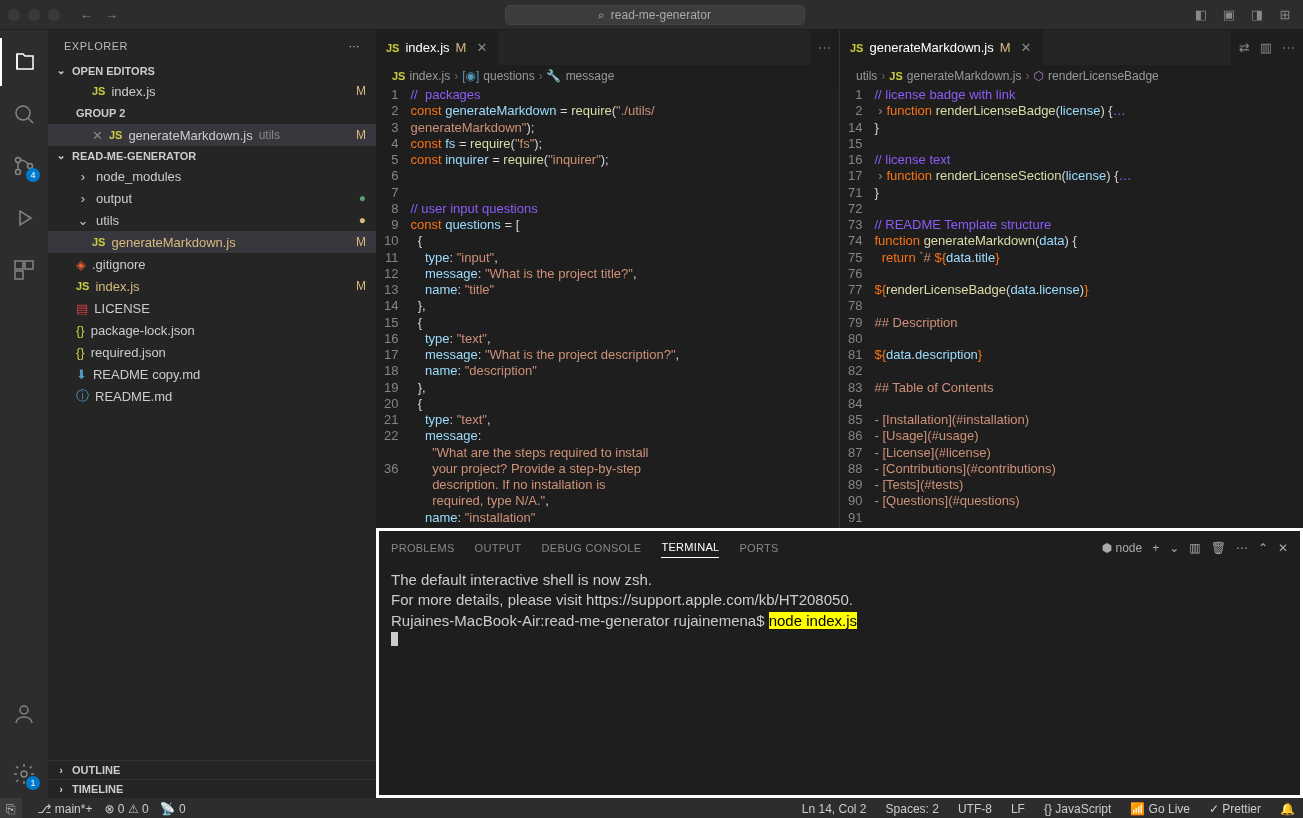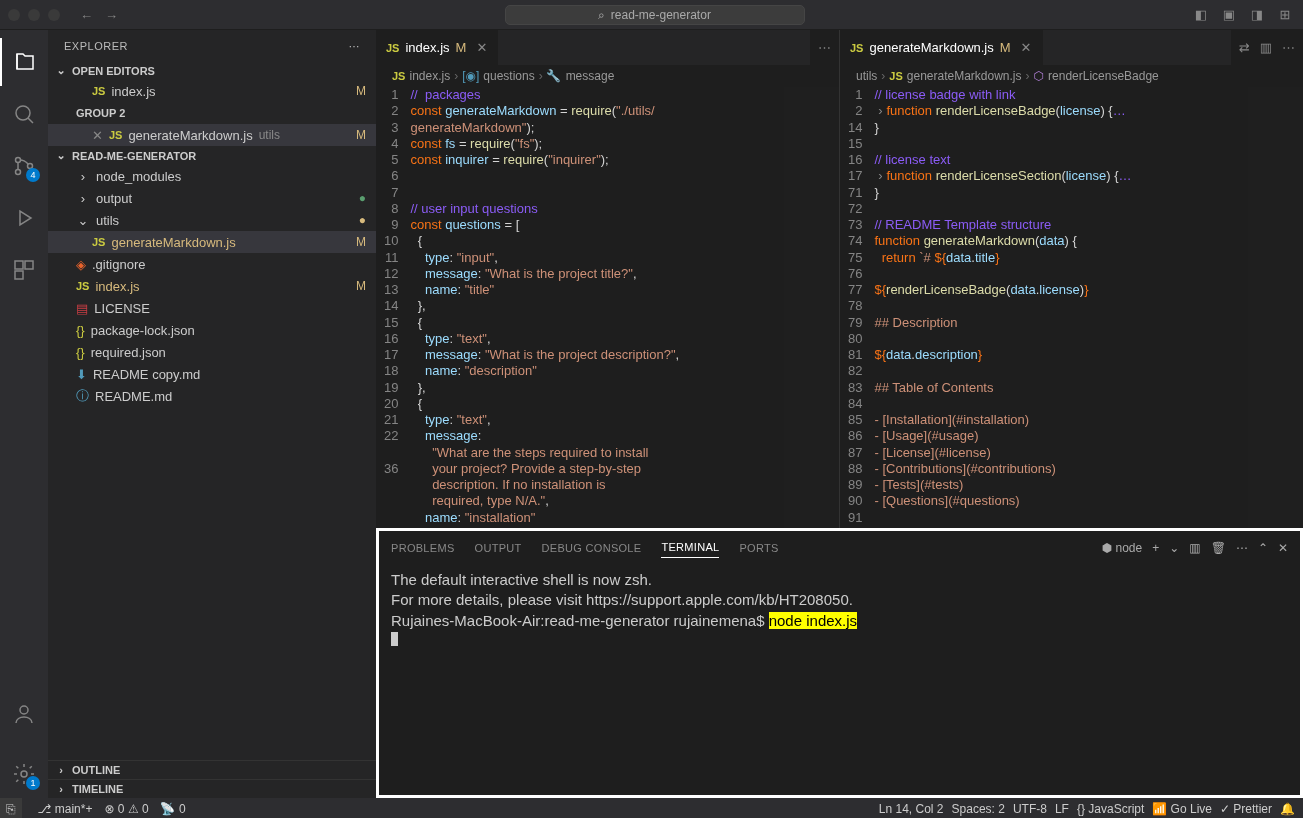--- a/index.html
+++ b/index.html
@@ -53,21 +53,21 @@
 .c-com{color:#8b5cf6}.c-kw{color:#f97316}.c-var{color:#9cdcfe}.c-fn{color:#dcdcaa}.c-str{color:#ce9178}.c-prop{color:#9cdcfe}
 .panel{height:270px;background:#1e1e1e;border:3px solid #ffffff;display:flex;flex-direction:column}
 .panel-tabs{display:flex;padding:6px 12px 0;gap:20px;align-items:center}
 .panel-tab{font-size:11px;color:#888;padding:4px 0;cursor:pointer;letter-spacing:0.3px}
 .panel-tab.active{color:#fff;border-bottom:1px solid #fff}
 .panel-actions{margin-left:auto;display:flex;gap:10px;color:#aaa;align-items:center;font-size:12px}
 .terminal{flex:1;padding:12px;font-family:Menlo,Monaco,Consolas,monospace;font-size:15px;color:#ccc;line-height:1.35}
 .terminal .hl{background:#ffff00;color:#000}
 .statusbar{height:22px;background:#2d2d30;display:flex;align-items:center;padding:0 8px;font-size:12px;color:#ccc;gap:12px}
 .statusbar .remote{background:#3a3a3a;padding:0 6px;height:22px;display:flex;align-items:center;margin-left:-8px;margin-right:4px}
-.statusbar .right{margin-left:auto;display:flex;gap:8px}
+.statusbar .right{margin-left:auto;display:flex;gap:19px}
 .fold{color:#888;cursor:pointer;display:inline-block;width:12px;text-align:center}
 </style>
 </head>
 <body>
 
 <div class="titlebar">
   <div class="traffic">
     <div class="dot"></div>
     <div class="dot"></div>
     <div class="dot"></div>

